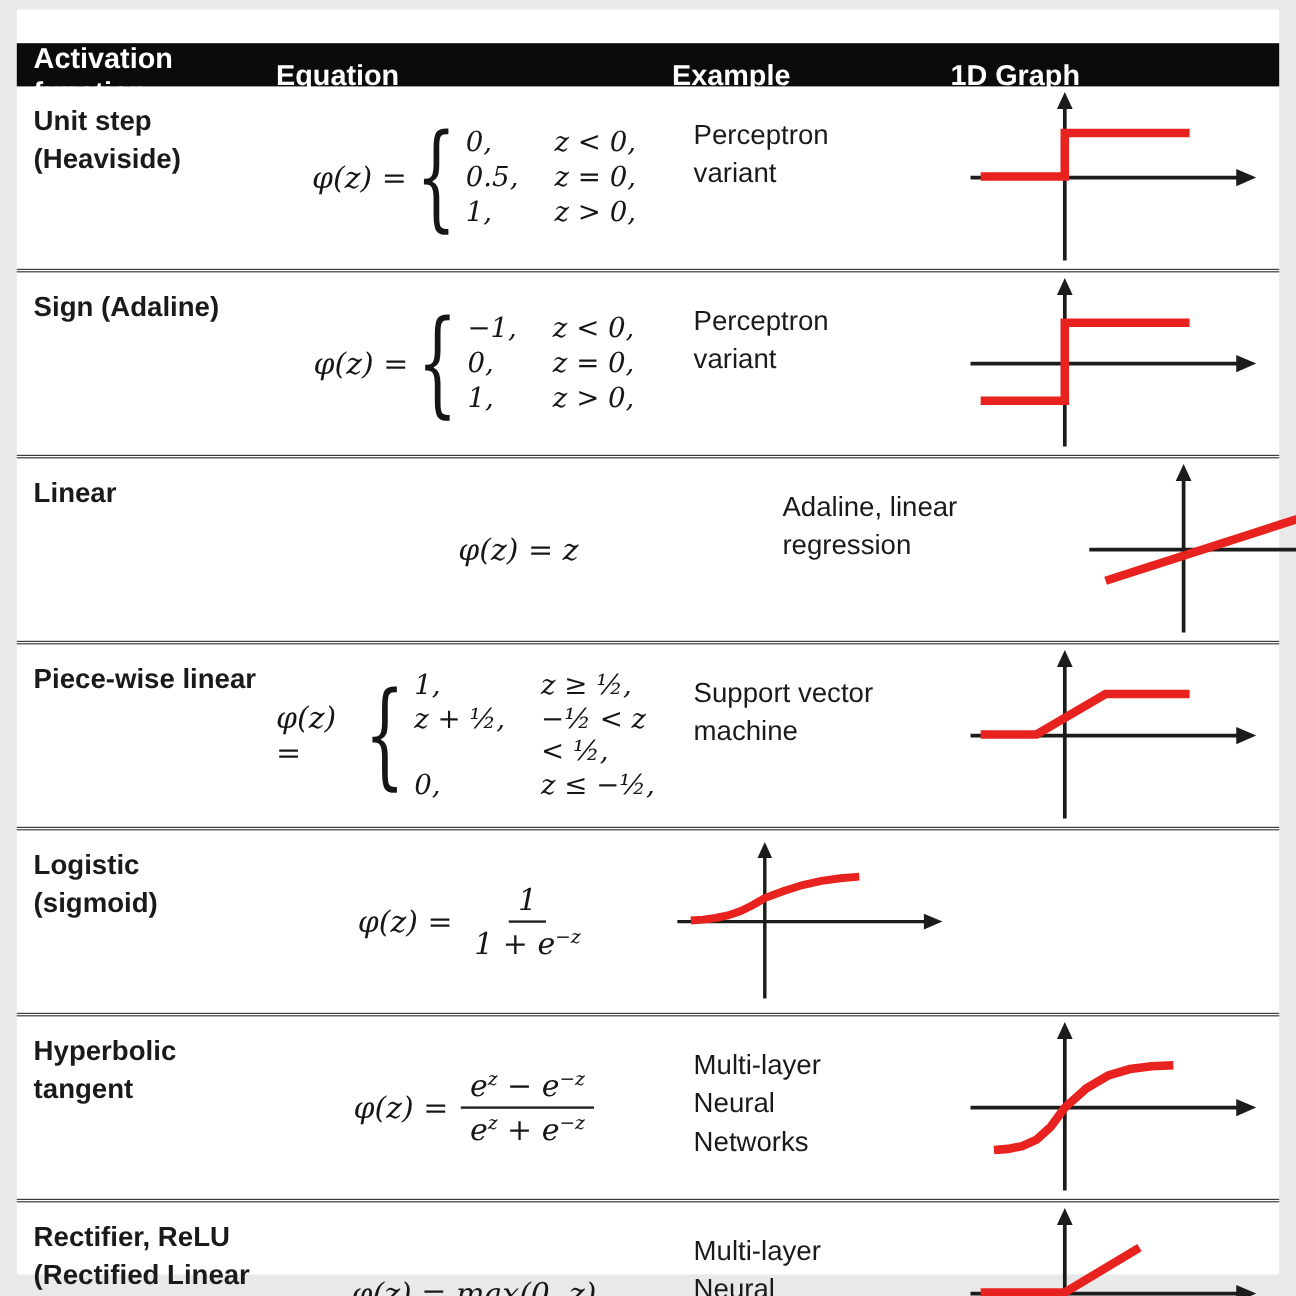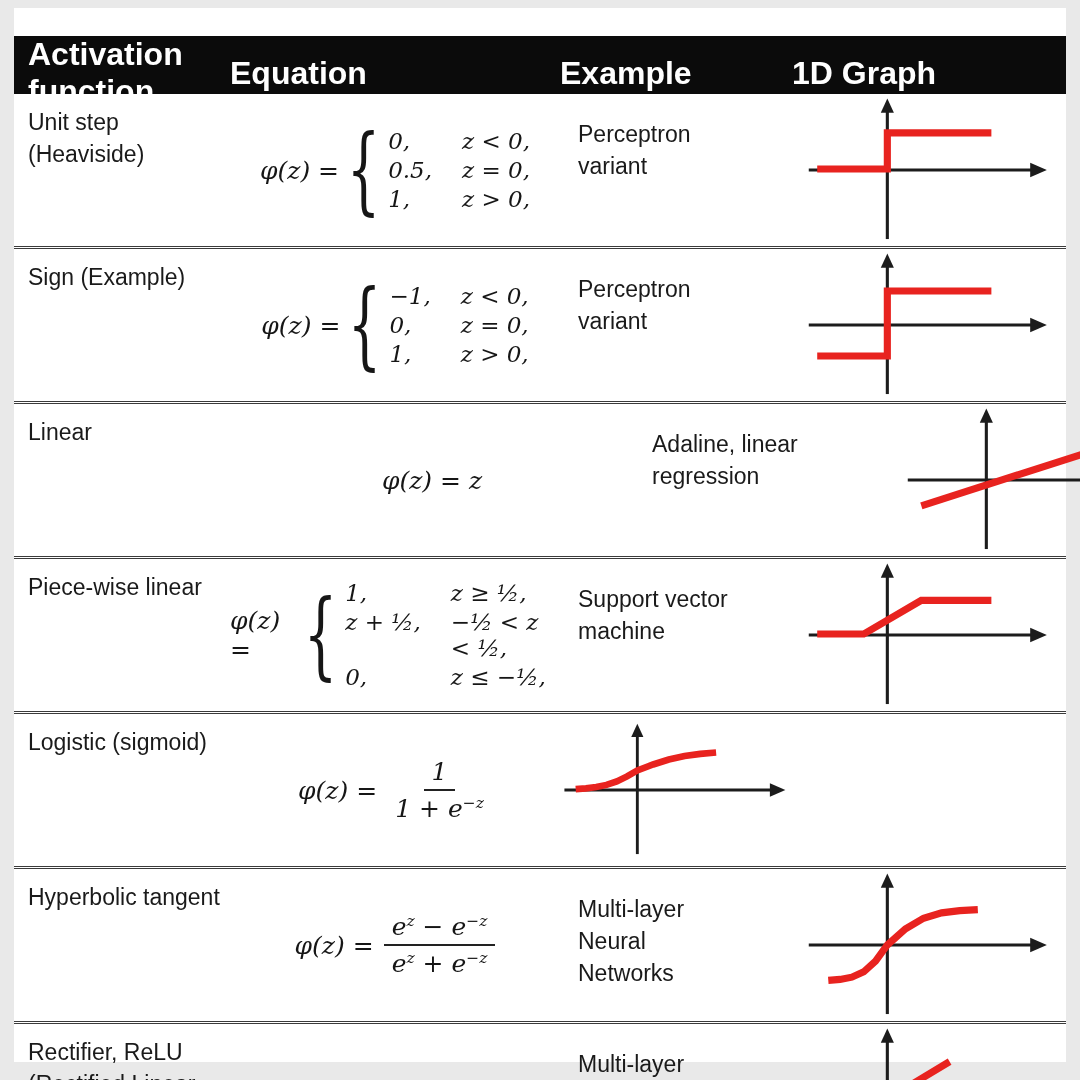--- a/index.html
+++ b/index.html
@@ -13,26 +13,26 @@
   }
   .card{
     position:absolute;
     left:14px; right:14px; top:8px; bottom:18px;
     background:#ffffff;
   }
   .hdr{
     margin-top:28px;
     background:#0b0b0b;
     color:#ffffff;
-    height:58px;
+    height:36px;
     display:grid;
     grid-template-columns:216px 330px 232px 1fr;
     align-items:center;
     font-weight:700;
-    font-size:32px;
+    font-size:24px;
   }
   .hdr .h1c{padding-left:14px;text-align:left;}
   .hdr .hc{text-align:left;}
   .table{
     border-bottom:5px double #2e2e2e;
     position:relative;
   }
   .t-row{
     display:grid;
     grid-template-columns:216px 330px 232px 1fr;
@@ -44,20 +44,21 @@
   .t-row:nth-of-type(4){min-height:118px;}
   .t-row:nth-of-type(5){min-height:138px;}
   .t-row:nth-of-type(6){min-height:131px;}
   .t-row:nth-of-type(7){min-height:108px;}
   .t-row:nth-of-type(8){min-height:108px;}
   .c-label{
     padding:13px 6px 0 14px;
     font-size:23px;
     line-height:1.38;
     white-space:pre-line;
+    font-weight:bold;
   }
   .c-eq{
     display:flex;align-items:center;justify-content:center;
     font-family:"DejaVu Serif", serif;
     font-style:italic;
     font-size:25px;
     color:#161616;
     padding:4px 0;
   }
   .c-ex{
@@ -138,21 +139,21 @@
           <svg width="250" height="148" viewBox="0 0 210 124">
             <line x1="4" y1="62" x2="192" y2="62" stroke="#1c1c1c" stroke-width="2.6"></line>
             <polygon points="204,62 190,56 190,68" fill="#1c1c1c"></polygon>
             <line x1="70" y1="120" x2="70" y2="12" stroke="#1c1c1c" stroke-width="2.6"></line>
             <polygon points="70,2 64.5,14 75.5,14" fill="#1c1c1c"></polygon>
             <polyline points="11.1,61.2 70.0,61.2 70.0,30.8 157.4,30.8" fill="none" stroke="#e8231f" stroke-width="6" stroke-linejoin="miter" stroke-linecap="butt"></polyline>
           </svg>
         </div>
       </div>
       <div class="t-row">
-        <div class="c-label">Sign (Example)</div>
+        <div class="c-label">Sign (Adaline)</div>
         <div class="c-eq">
           <div class="eq">
             <span>φ(z) = </span>
             <span class="brace">{</span>
             <div class="cases">
               <span>−1,</span>
               <span>z &lt; 0,</span>
               <span>0,</span>
               <span>z = 0,</span>
               <span>1,</span>

